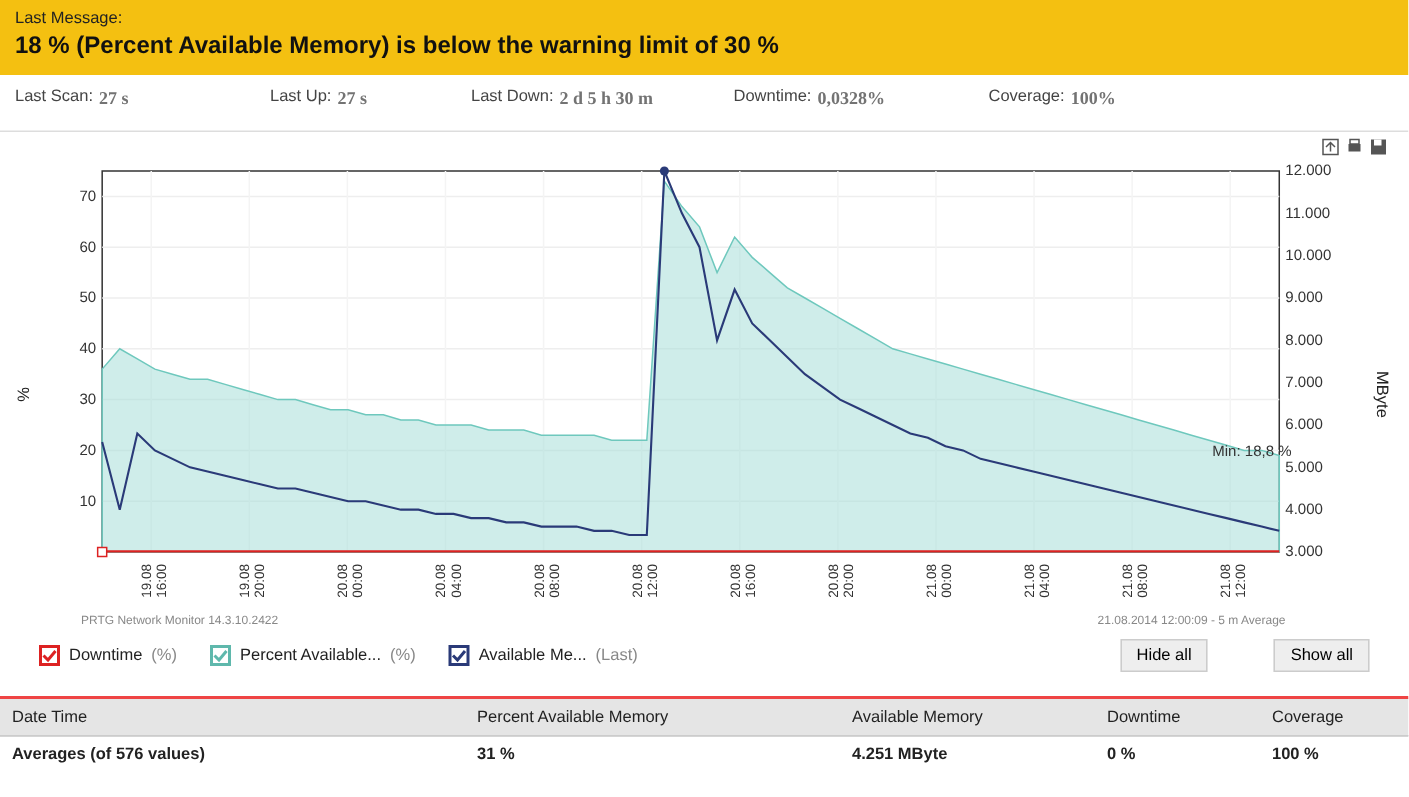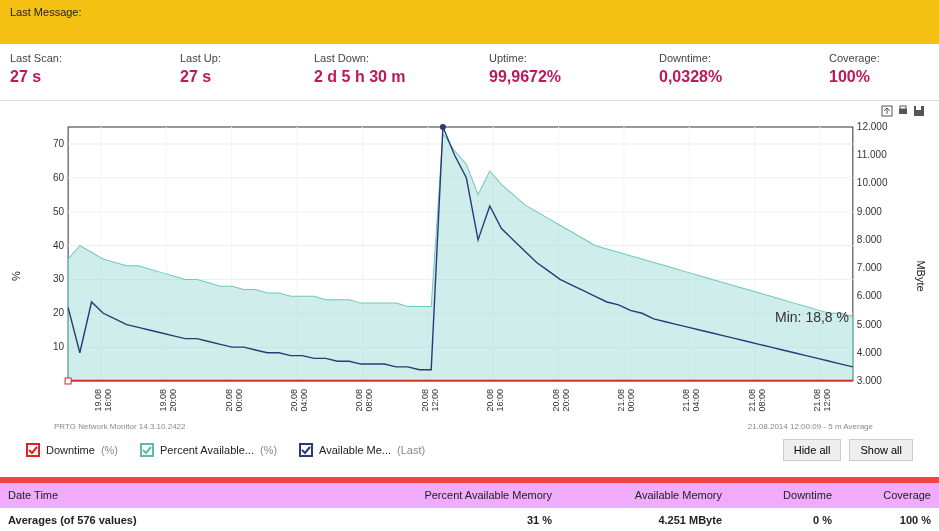--- a/index.html
+++ b/index.html
@@ -1,71 +1,68 @@
 <!DOCTYPE html>
 <html><head>
 <meta charset="utf-8">
 <style>
 * { margin: 0; padding: 0; box-sizing: border-box; }
 body { font-family: Arial, sans-serif; font-size: 11px; width: 939px; background: #fff; color: #222; }
 .warning-bar { background: #f4c011; padding: 6px 10px 10px; }
-.warning-label { font-size: 11px; color: #222; margin-bottom: 16px; }
+.warning-label { font-size: 11px; color: #222; margin-bottom: 4px; }
 .warning-msg { font-size: 16px; font-weight: bold; color: #111; }
 .stats-row { display: flex; padding: 8px 10px 14px; border-bottom: 1px solid #ddd; }
-.stat { display: flex; flex-direction: column; gap: 4px; }
+.stat { display: flex; flex-direction: row; gap: 4px; }
 .stat-label { font-size: 11px; color: #444; }
-.stat-value { font-size: 16px; font-weight: bold; color: #be185d; }
+.stat-value { font-size: 12px; font-weight: bold; color: #737373; font-family: Liberation Serif, serif; }
 .stat:nth-child(1){width:170px;} .stat:nth-child(2){width:134px;} .stat:nth-child(3){width:175px;}
 .stat:nth-child(4){width:170px;} .stat:nth-child(5){width:170px;} .stat:nth-child(6){flex:1;}
 .chart-area { position: relative; padding: 8px 12px; }
 .chart-toolbar { position: absolute; right: 14px; top: 4px; display: flex; gap: 4px; }
 .tool-icon { width: 12px; height: 12px; display: inline-block; cursor: pointer; }
 .chart-box { position: relative; height: 310px; margin: 12px 30px 0 22px; }
 svg.chart-svg { width: 100%; height: 100%; display: block; }
 .axis-title-left { position: absolute; left: -18px; top: 50%; transform: translate(-50%,-50%) rotate(-90deg); font-size: 11px; }
 .axis-title-right { position: absolute; right: -24px; top: 50%; transform: translate(50%,-50%) rotate(90deg); font-size: 11px; }
-.min-label { position: absolute; right: 48px; top: 188px; font-size: 14px; color: #333; }
+.min-label { position: absolute; right: 36px; top: 188px; font-size: 10px; color: #333; }
 .footer-small-left { position: absolute; bottom: 0; left: 20px; font-size: 8px; color: #888; }
-.footer-small-right { position: absolute; bottom: 0; right: 24px; font-size: 8px; color: #888; margin-top: 26px; }
+.footer-small-right { position: absolute; bottom: 0; right: 40px; font-size: 8px; color: #888; margin-top: 26px; }
 .legend-row { display: flex; align-items: center; padding: 8px 14px; gap: 8px; }
 .legend-item { display: flex; align-items: center; gap: 6px; margin-right: 14px; font-size: 11px; }
 .legend-check { width: 14px; height: 14px; border: 2px solid; display: flex; align-items: center; justify-content: center; background: #fff; cursor: pointer; }
 .legend-check svg { width: 10px; height: 10px; }
 .legend-unit { color: #888; }
 .legend-spacer { flex: 1; }
-.btn { background: #eee; border: 1px solid #ccc; padding: 4px 10px; font-size: 11px; cursor: pointer; }
+.btn { background: #eee; border: 1px solid #ccc; padding: 4px 10px; font-size: 11px; cursor: pointer; margin-left: 36px; }
 .table { width: 100%; border-collapse: collapse; font-size: 11px; }
-.table th { background: #f0abfc; text-align: left; font-weight: normal; padding: 6px 8px; border-top: 6px solid #ef4444; border-bottom: 1px solid #ccc; }
+.table th { background: #e5e5e5; text-align: left; font-weight: normal; padding: 6px 8px; border-top: 2px solid #ef4444; border-bottom: 1px solid #ccc; }
 .table td { padding: 6px 8px; font-weight: bold; }
-.table td.num, .table th.num { text-align: right; }
+.table td.num, .table th.num { }
 .col-dt{width:310px;} .col-pam{width:250px;} .col-am{width:170px;} .col-dn{width:110px;} .col-cov{width:auto;}
 </style>
 </head>
 <body>
 
 <div class="warning-bar">
   <div class="warning-label">Last Message:</div>
+  <div class="warning-msg">18 % (Percent Available Memory) is below the warning limit of 30 %</div>
 </div>
 
 <div class="stats-row">
   <div class="stat">
     <span class="stat-label">Last Scan:</span>
     <span class="stat-value">27 s</span>
   </div>
   <div class="stat">
     <span class="stat-label">Last Up:</span>
     <span class="stat-value">27 s</span>
   </div>
   <div class="stat">
     <span class="stat-label">Last Down:</span>
     <span class="stat-value">2 d 5 h 30 m</span>
-  </div>
-  <div class="stat">
-    <span class="stat-label">Uptime:</span>
-    <span class="stat-value">99,9672%</span>
   </div>
   <div class="stat">
     <span class="stat-label">Downtime:</span>
     <span class="stat-value">0,0328%</span>
   </div>
   <div class="stat">
     <span class="stat-label">Coverage:</span>
     <span class="stat-value">100%</span>
   </div>
 </div>

